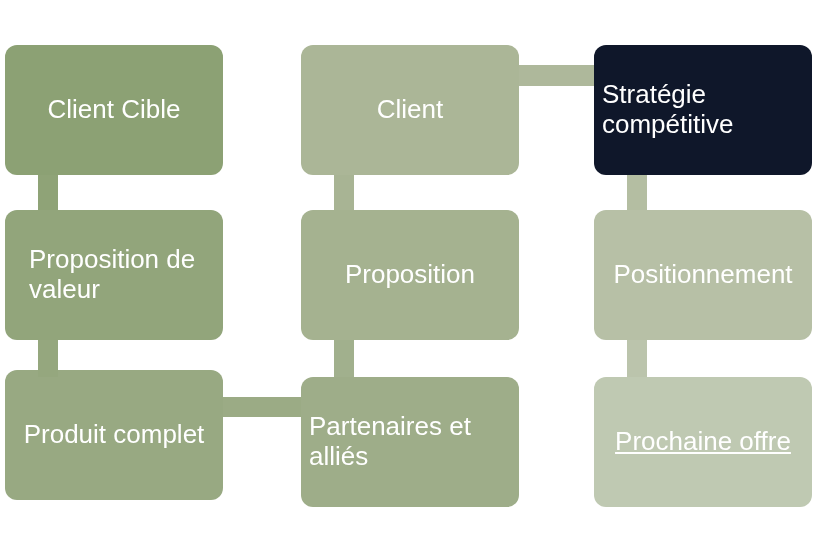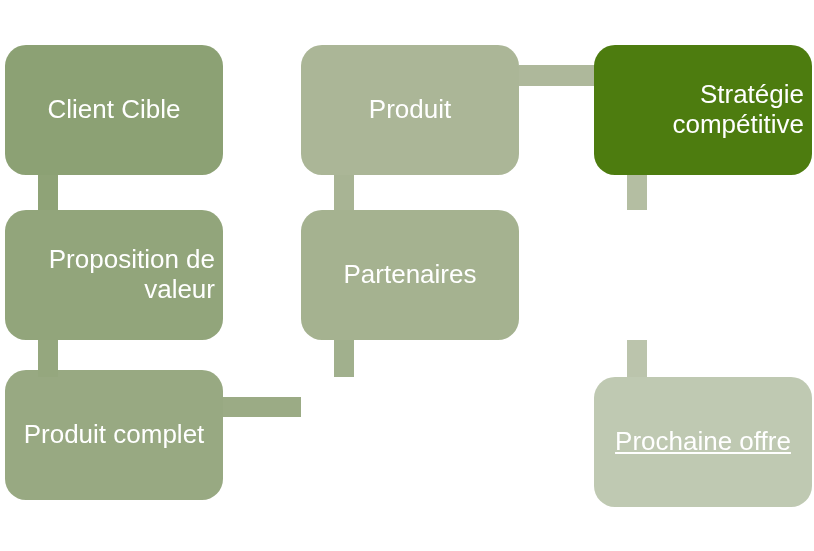--- a/index.html
+++ b/index.html
@@ -12,25 +12,25 @@
     width: 814px;
     height: 551px;
     background: #ffffff;
     overflow: hidden;
     font-family: "Liberation Sans", sans-serif;
   }
   .node {
     position: absolute;
     width: 218px;
     height: 130px;
-    border-radius: 21px;
+    border-radius: 12px;
     display: flex;
     align-items: center;
     justify-content: center;
-    text-align: right;
+    text-align: left;
     color: #ffffff;
     font-size: 26px;
     line-height: 1.15;
     padding: 0 8px;
     box-sizing: border-box;
   }
   .conn {
     position: absolute;
   }
   
@@ -61,29 +61,35 @@
   <div class="node pos-b1" style="background-color: rgb(140, 161, 116);">
     <span>Client Cible</span>
   </div>
   <div class="node pos-b2" style="background-color: rgb(146, 165, 123);">
     <span>Proposition de valeur</span>
   </div>
   <div class="node pos-b3" style="background-color: rgb(152, 169, 130);">
     <span>Produit complet</span>
   </div>
 
+  <div class="node pos-b4" style="background-color: rgb(158, 173, 137);">
+    <span>Partenaires et alliés</span>
+  </div>
   <div class="node pos-b5" style="background-color: rgb(165, 178, 144);">
-    <span>Partenaires</span>
+    <span>Proposition</span>
   </div>
   <div class="node pos-b6" style="background-color: rgb(171, 182, 151);">
-    <span>Produit</span>
+    <span>Client</span>
   </div>
 
-  <div class="node pos-b7" style="background-color: #4d7c0f;">
+  <div class="node pos-b7" style="background-color: #0f172a;">
     <span>Stratégie compétitive</span>
+  </div>
+  <div class="node pos-b8" style="background-color: rgb(183, 192, 166);">
+    <span>Positionnement</span>
   </div>
   <div class="node pos-b9" style="background-color: rgb(191, 201, 178); text-decoration: underline;">
     <span>Prochaine offre</span>
   </div>
 
   <div class="conn pos-v12" style="background-color: rgb(143, 163, 119);"></div>
   <div class="conn pos-v23" style="background-color: rgb(149, 167, 126);"></div>
   <div class="conn pos-h34" style="background-color: rgb(155, 171, 133);"></div>
   <div class="conn pos-v45" style="background-color: rgb(161, 176, 141);"></div>
   <div class="conn pos-v56" style="background-color: rgb(168, 180, 148);"></div>

